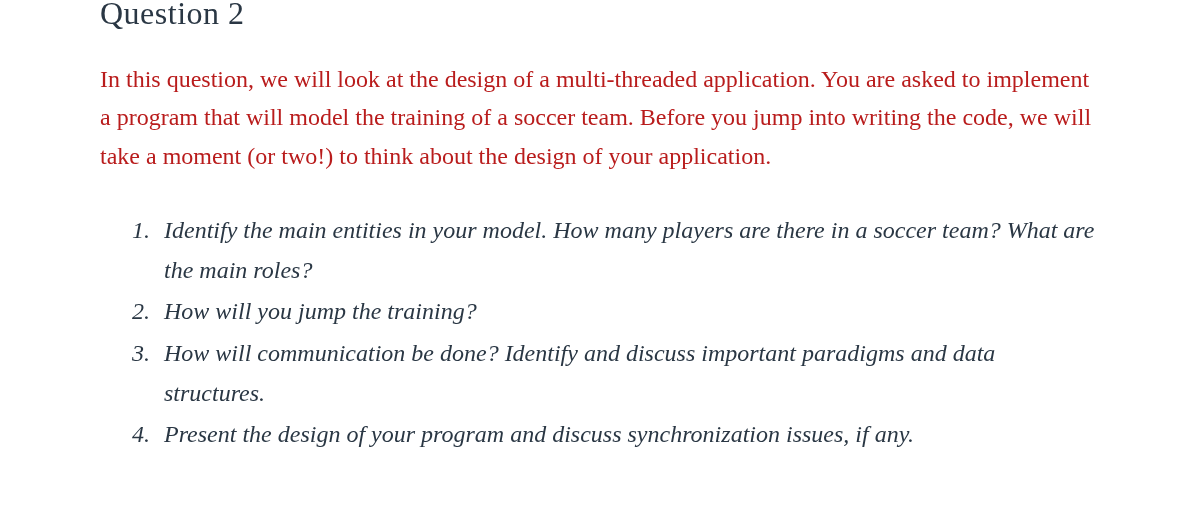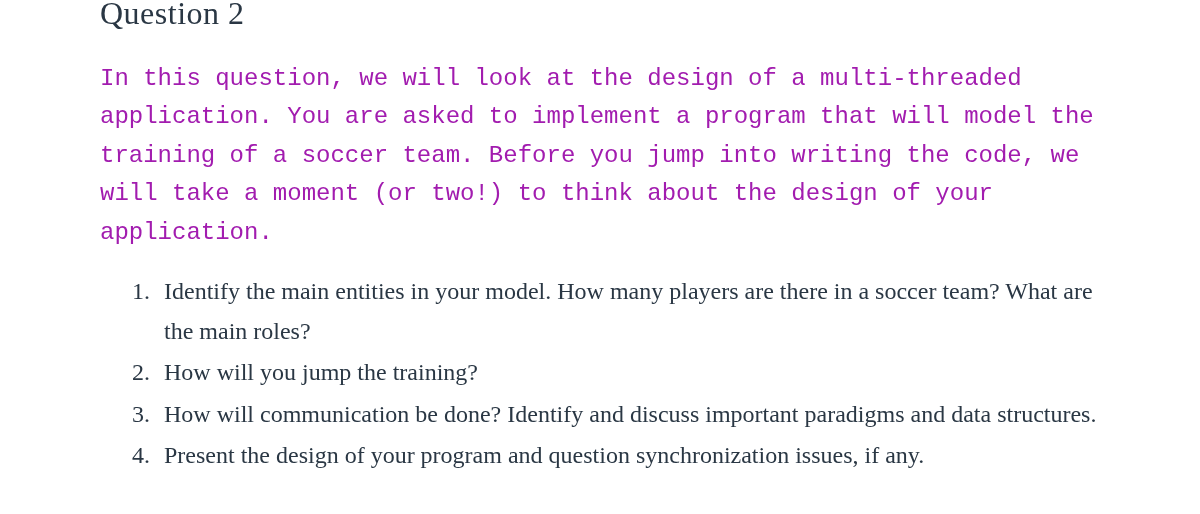--- a/index.html
+++ b/index.html
@@ -20,41 +20,41 @@
       font-size: 32px;
       font-weight: 400;
       color: #2a3744;
       margin-bottom: 28px;
       letter-spacing: 0.5px;
       margin-top: -5px;
     }
     .intro-para {
       font-size: 24px;
       line-height: 1.6;
-      color: #a21caf;
-      margin-bottom: 20px;
-      font-family: Liberation Mono, monospace;
+      color: #b91c1c;
+      margin-bottom: 36px;
     }
     .question-list {
       list-style: decimal;
       padding-left: 56px;
     }
     .question-list li {
       font-size: 24px;
       line-height: 1.65;
       color: #2a3744;
       padding-left: 8px;
       margin-bottom: 2px;
+      font-style: italic;
     }
   </style>
 </head>
 <body>
 
 <h2 class="question-title">Question 2</h2>
 
 <p class="intro-para">In this question, we will look at the design of a multi-threaded application. You are asked to implement a program that will model the training of a soccer team. Before you jump into writing the code, we will take a moment (or two!) to think about the design of your application.</p>
 
 <ol class="question-list">
   <li>Identify the main entities in your model. How many players are there in a soccer team? What are the main roles?</li>
   <li>How will you jump the training?</li>
   <li>How will communication be done? Identify and discuss important paradigms and data structures.</li>
-  <li>Present the design of your program and question synchronization issues, if any.</li>
+  <li>Present the design of your program and discuss synchronization issues, if any.</li>
 </ol>
 
 </body></html>

